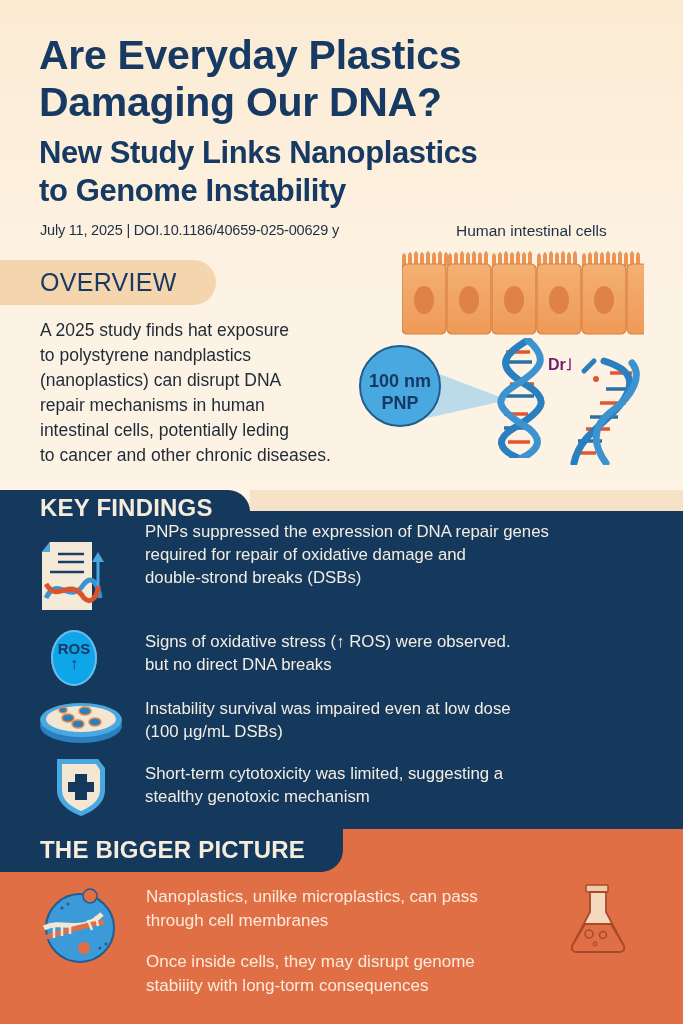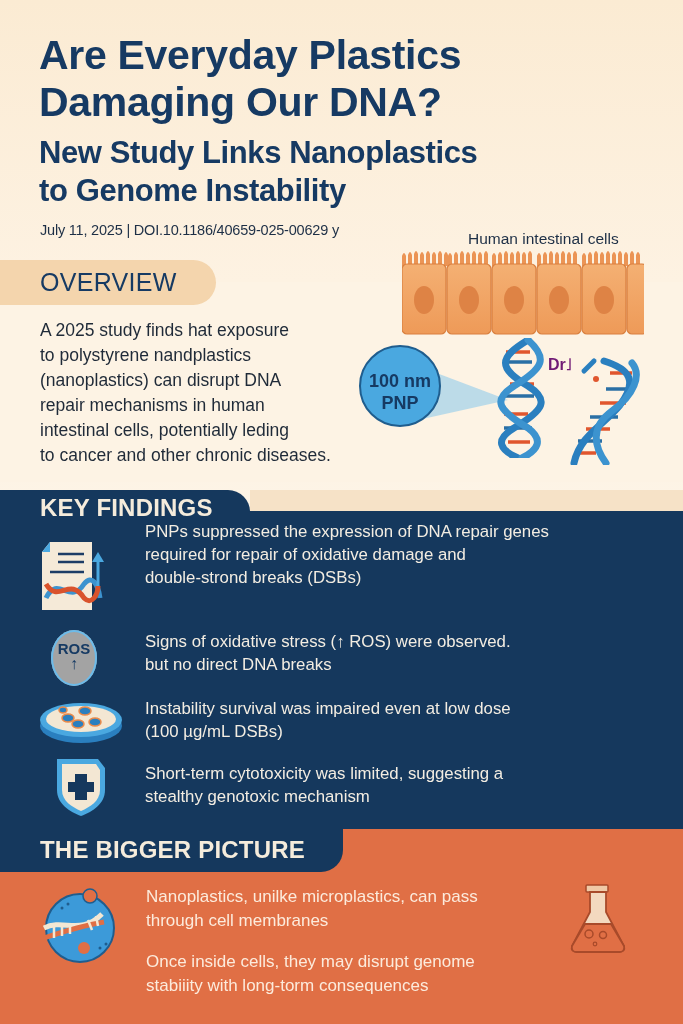--- a/index.html
+++ b/index.html
@@ -13,21 +13,21 @@
   .abs { position: absolute; }
 
   
   .top { left: 0; top: 0; width: 683px; height: 511px;
          background: linear-gradient(180deg, #fbebd3 0%, #fdf2e2 55%, #fdf4e6 100%); }
   .title { left: 39px; top: 32px; font-size: 41px; font-weight: 700; line-height: 47px;
            color: #163a63; letter-spacing: -0.3px; }
   .subtitle { left: 39px; top: 134px; font-size: 31px; font-weight: 700; line-height: 38px;
               color: #163a63; letter-spacing: -0.4px; }
   .meta { left: 40px; top: 222px; font-size: 14.5px; color: #1d2f46; letter-spacing: -0.2px; }
-  .cells-label { left: 468px; top: 222px; font-size: 15.5px; color: #1d2f46; margin-top: 8px; }
+  .cells-label { left: 456px; top: 222px; font-size: 15.5px; color: #1d2f46; }
 
   
   .ov-pill { left: 0; top: 260px; width: 216px; height: 45px; background: #f4d5ad;
              border-radius: 0 23px 23px 0; }
   .ov-band { left: 0; top: 282px; width: 683px; height: 200px; background: #fdf3e4; z-index: 0; }
   .ov-title { left: 40px; top: 268px; font-size: 25px; font-weight: 400; color: #163a63; letter-spacing: 0.3px; }
   .ov-text { left: 40px; top: 318px; width: 330px; font-size: 17.5px; line-height: 25px; color: #1f2a38; }
 
   
   .kf-band { left: 0; top: 511px; width: 683px; height: 318px; background: #15385d; }
@@ -185,21 +185,21 @@
     <path d="M58,46 L58,18" stroke="#4aa8e0" stroke-width="3"></path>
     <path d="M52,22 L58,12 L64,22 Z" fill="#4aa8e0"></path>
   </svg>
 </div>
 <div class="abs kf-item" style="top:520px;">
   <div>PNPs suppressed the expression of DNA repair genes</div>
   <div>required for repair of oxidative damage and</div>
   <div>double-strond breaks (DSBs)</div>
 </div>
 
-<div class="abs" style="left:51px; top:630px; width:46px; height:56px; border-radius:50%; background:#a3a3a3; box-shadow: 0 0 0 2px #6cbbea inset; text-align:center; color:#163a63; font-weight:700;">
+<div class="abs" style="left:51px; top:630px; width:46px; height:56px; border-radius:50%; background:#0ea5e9; box-shadow: 0 0 0 2px #6cbbea inset; text-align:center; color:#163a63; font-weight:700;">
   <div style="font-size:15px; margin-top:10px;">ROS</div>
   <div style="font-size:16px; line-height:14px;">↑</div>
 </div>
 <div class="abs kf-item" style="top:630px;">
   <div>Signs of oxidative stress (↑ ROS) were observed.</div>
   <div>but no direct DNA breaks</div>
 </div>
 
 <div class="abs" style="left:38px; top:698px;">
   <svg width="86" height="48" viewBox="0 0 86 48">

